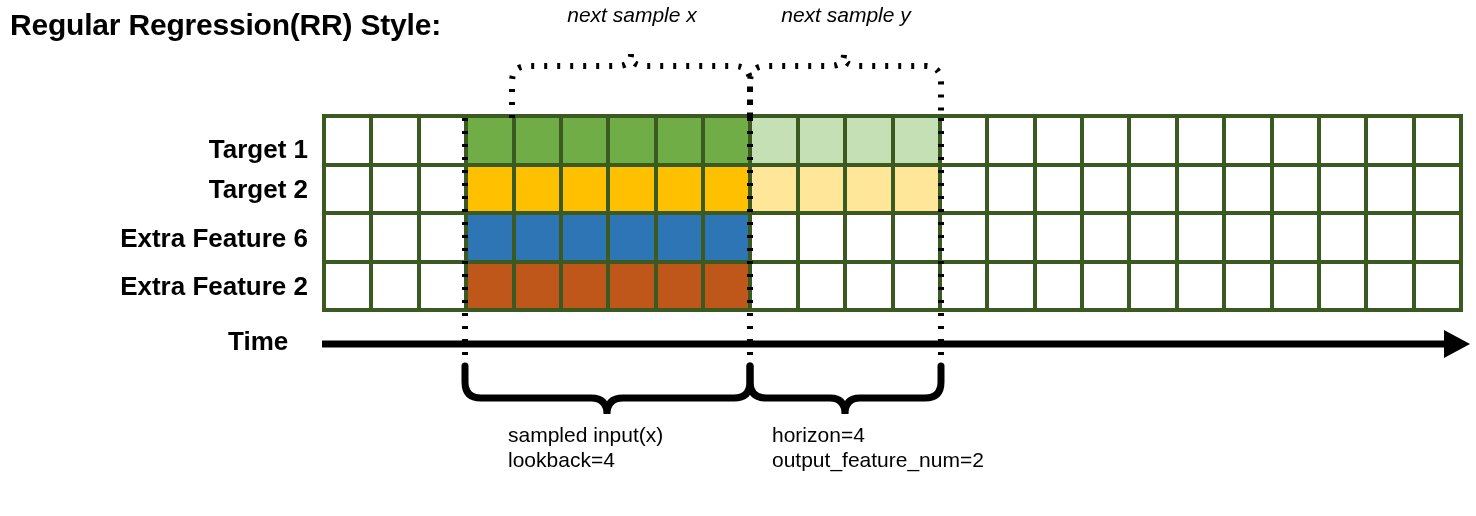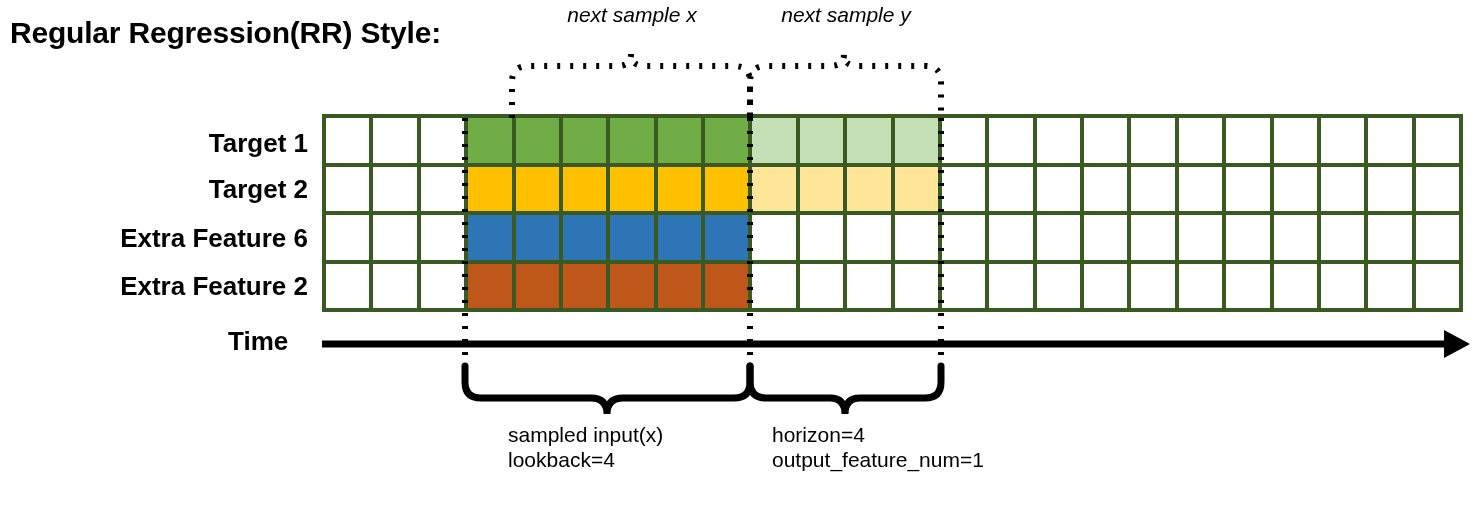--- a/index.html
+++ b/index.html
@@ -15,21 +15,21 @@
     width: 1476px;
     height: 516px;
     background: #ffffff;
     overflow: hidden;
   }
 
   
   #title {
     position: absolute;
     left: 10px;
-    top: 16px;
+    top: 8px;
     font-size: 30px;
     font-weight: bold;
     color: #000000;
     white-space: nowrap;
     letter-spacing: -0.2px;
   }
 
   
   .top-label {
     position: absolute;
@@ -53,21 +53,21 @@
     line-height: 48px;
     height: 48px;
   }
   #rowlabels {
     position: absolute;
     left: 0px;
     top: 117px;
     width: 308px;
     height: 194px;
   }
-  #rowlabels .row-label.r0 { top: 2px; margin-left: 8px; }
+  #rowlabels .row-label.r0 { top: 8px; margin-left: 8px; }
   #rowlabels .row-label.r1 { top: 48px; }
   #rowlabels .row-label.r2 { top: 97px; }
   #rowlabels .row-label.r3 { top: 145px; }
 
   
   #time-label {
     position: absolute;
     left: 228px;
     top: 326px;
     font-size: 26px;
@@ -242,21 +242,21 @@
       </div>
   </div>
 
   <div id="caption-input" class="caption">
     <div>sampled input(x)</div>
     <div>lookback=4</div>
   </div>
 
   <div id="caption-output" class="caption">
     <div>horizon=4</div>
-    <div>output_feature_num=1</div>
+    <div>output_feature_num=2</div>
   </div>
 
   <svg id="overlay" viewBox="0 0 1476 516">
 
     <path d="M 512,118 L 512,82 Q 512,66 528,66 L 617,66 Q 631,66 631,54 Q 631,66 645,66 L 734,66 Q 750,66 750,82 L 750,118" fill="none" stroke="#000000" stroke-width="6" stroke-linecap="butt" stroke-dasharray="3 10"></path>
 
     <path d="M 750,118 L 750,82 Q 750,66 766,66 L 830,66 Q 844,66 844,54 Q 844,66 858,66 L 925,66 Q 941,66 941,82 L 941,118" fill="none" stroke="#000000" stroke-width="6" stroke-linecap="butt" stroke-dasharray="3 10"></path>
 
     <line x1="465" y1="118" x2="465" y2="372" stroke="#000000" stroke-width="6" stroke-dasharray="3 10"></line>
     <line x1="750" y1="118" x2="750" y2="372" stroke="#000000" stroke-width="6" stroke-dasharray="3 10"></line>

